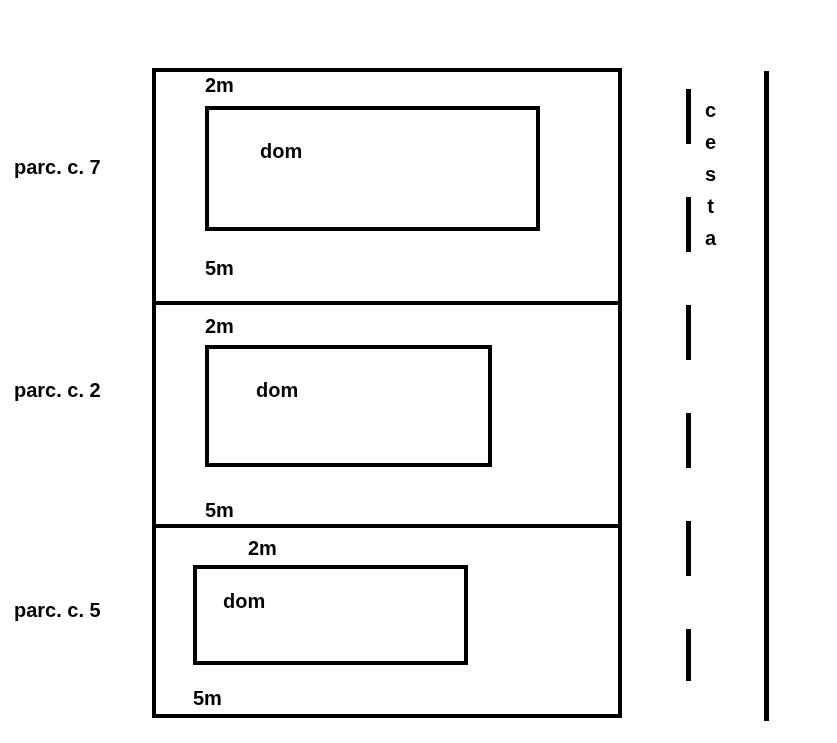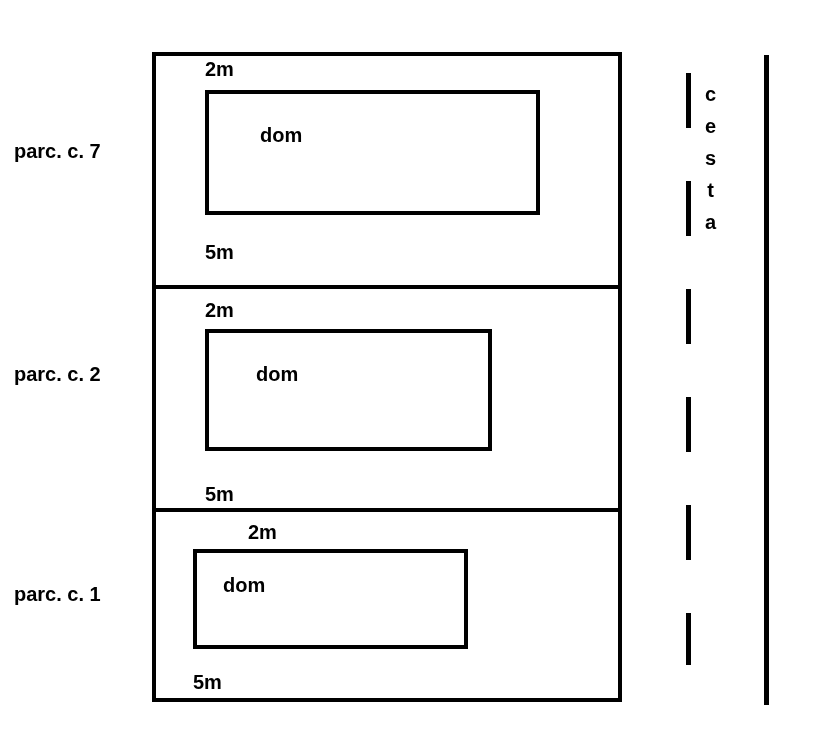--- a/index.html
+++ b/index.html
@@ -8,21 +8,21 @@
     background: #ffffff;
   }
   body {
     width: 837px;
     height: 743px;
     position: relative;
     font-family: "Liberation Sans", sans-serif;
     color: #000;
     overflow: hidden;
   }
-  .abs { position: absolute; }
+  .abs { position: absolute; margin-top: 16px; }
   .label {
     font-size: 20px;
     font-weight: bold;
     white-space: nowrap;
     line-height: 1;
   }
   
   .outer-box {
     left: 152px; top: 52px;
     width: 470px; height: 650px;
@@ -106,21 +106,21 @@
 <div class="abs house house-3"></div>
 <div class="abs label dom-3">dom</div>
 <div class="abs label dim-5m-3">5m</div>
 
 <div class="abs label parcel-name-2">parc. c. 2</div>
 <div class="abs label dim-2m-2">2m</div>
 <div class="abs house house-2"></div>
 <div class="abs label dom-2">dom</div>
 <div class="abs label dim-5m-2">5m</div>
 
-<div class="abs label parcel-name-1">parc. c. 1</div>
+<div class="abs label parcel-name-1">parc. c. 5</div>
 <div class="abs label dim-2m-1">2m</div>
 <div class="abs house house-1"></div>
 <div class="abs label dom-1">dom</div>
 <div class="abs label dim-5m-1">5m</div>
 
 <div class="abs road-dashed-line"></div>
 <div class="abs road-name">
   <span>c</span>
   <span>e</span>
   <span>s</span>

